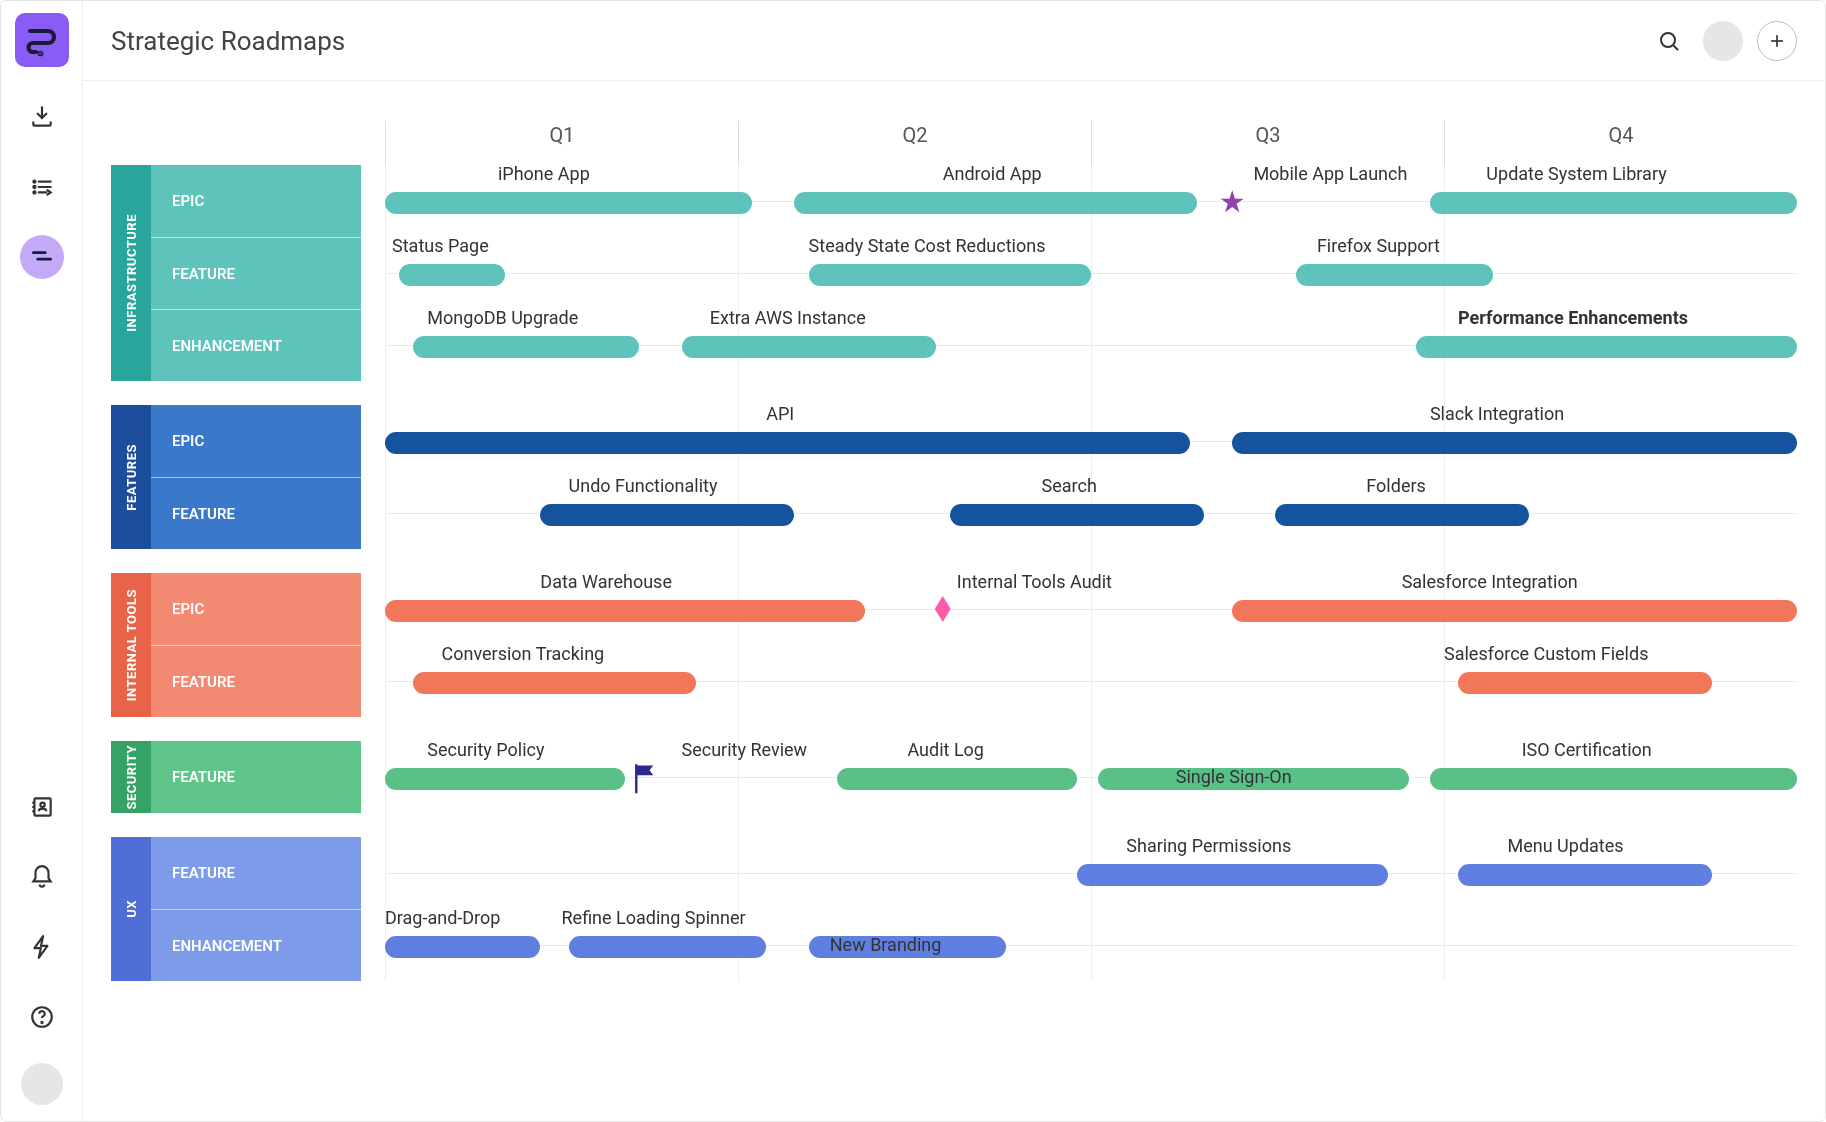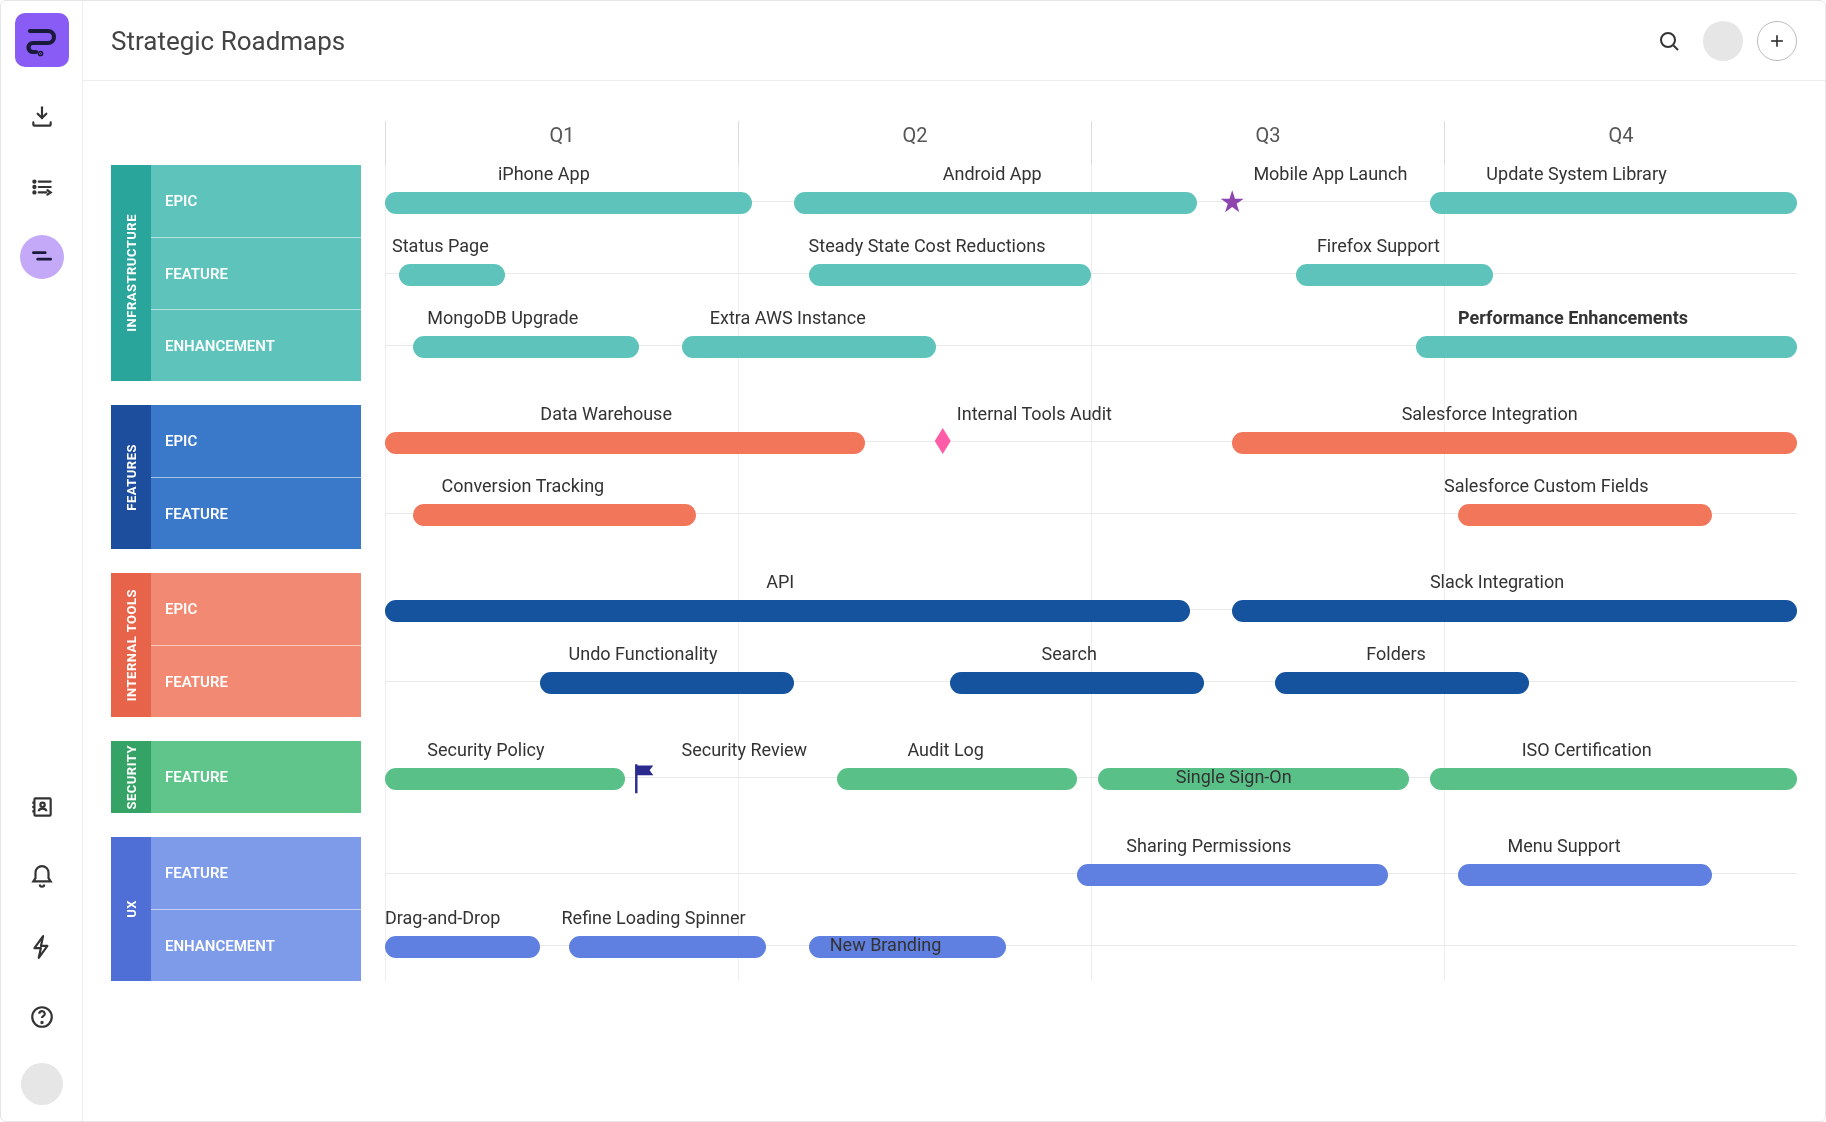--- a/index.html
+++ b/index.html
@@ -160,21 +160,21 @@
     letter-spacing: 0.5px;
   }
   .sl-rows {
     flex: 1;
     display: flex;
     flex-direction: column;
   }
   .sl-row {
     height: 72px;
     display: flex; align-items: center;
-    padding-left: 14px;
+    padding-left: 21px;
     font-size: 15px;
     font-weight: 600;
     color: #fff;
     border-top: 1px solid rgba(255,255,255,0.55);
   }
   .sl-row:first-child { border-top: none; }
 
   
   .c-infra-tab { background: #2aa59b; }
   .c-infra-row { background: #5ec4bb; }
@@ -434,51 +434,51 @@
                 <div class="bar-label" style="left:3%;">MongoDB Upgrade</div>
                 <div class="bar f-infra" style="left:21%; width:18%;"></div>
                 <div class="bar-label" style="left:23%;">Extra AWS Instance</div>
                 <div class="bar f-infra" style="left:73%; width:27%;"></div>
                 <div class="bar-label" style="left:76%;font-weight:bold;">Performance Enhancements</div>
               </div>
             </div>
 
             <div class="lane-block">
               <div class="row-track">
+                <div class="bar f-feat" style="left:0%; width:57%;"></div>
+                <div class="bar-label" style="left:27%;">API</div>
+                <div class="bar f-feat" style="left:60%; width:40%;"></div>
+                <div class="bar-label" style="left:74%;">Slack Integration</div>
+              </div>
+              <div class="row-track">
+                <div class="bar f-feat" style="left:11%; width:18%;"></div>
+                <div class="bar-label" style="left:13%;">Undo Functionality</div>
+                <div class="bar f-feat" style="left:40%; width:18%;"></div>
+                <div class="bar-label" style="left:46.5%;">Search</div>
+                <div class="bar f-feat" style="left:63%; width:18%;"></div>
+                <div class="bar-label" style="left:69.5%;">Folders</div>
+              </div>
+            </div>
+
+            <div class="lane-block">
+              <div class="row-track">
                 <div class="bar f-it" style="left:0%; width:34%;"></div>
                 <div class="bar-label" style="left:11%;">Data Warehouse</div>
                 <div class="milestone" style="left:39.5%;">
                     <div class="milestone-diamond"></div>
                   </div>
                 <div class="bar-label" style="left:40.5%;">Internal Tools Audit</div>
                 <div class="bar f-it" style="left:60%; width:40%;"></div>
                 <div class="bar-label" style="left:72%;">Salesforce Integration</div>
               </div>
               <div class="row-track">
                 <div class="bar f-it" style="left:2%; width:20%;"></div>
                 <div class="bar-label" style="left:4%;">Conversion Tracking</div>
                 <div class="bar f-it" style="left:76%; width:18%;"></div>
                 <div class="bar-label" style="left:75%;">Salesforce Custom Fields</div>
-              </div>
-            </div>
-
-            <div class="lane-block">
-              <div class="row-track">
-                <div class="bar f-feat" style="left:0%; width:57%;"></div>
-                <div class="bar-label" style="left:27%;">API</div>
-                <div class="bar f-feat" style="left:60%; width:40%;"></div>
-                <div class="bar-label" style="left:74%;">Slack Integration</div>
-              </div>
-              <div class="row-track">
-                <div class="bar f-feat" style="left:11%; width:18%;"></div>
-                <div class="bar-label" style="left:13%;">Undo Functionality</div>
-                <div class="bar f-feat" style="left:40%; width:18%;"></div>
-                <div class="bar-label" style="left:46.5%;">Search</div>
-                <div class="bar f-feat" style="left:63%; width:18%;"></div>
-                <div class="bar-label" style="left:69.5%;">Folders</div>
               </div>
             </div>
 
             <div class="lane-block">
               <div class="row-track">
                 <div class="bar f-sec" style="left:0%; width:17%;"></div>
                 <div class="bar-label" style="left:3%;">Security Policy</div>
                 <div class="milestone milestone-flag" style="left:18.5%; transform:translate(-50%,-40%);">
                   <svg viewBox="0 0 24 28">
                       <path d="M4 2v24" stroke="#2b2b8f" stroke-width="2"></path>
@@ -493,21 +493,21 @@
                 <div class="bar f-sec" style="left:74%; width:26%;"></div>
                 <div class="bar-label" style="left:80.5%;">ISO Certification</div>
               </div>
             </div>
 
             <div class="lane-block">
               <div class="row-track">
                 <div class="bar f-ux" style="left:49%; width:22%;"></div>
                 <div class="bar-label" style="left:52.5%;">Sharing Permissions</div>
                 <div class="bar f-ux" style="left:76%; width:18%;"></div>
-                <div class="bar-label" style="left:79.5%;">Menu Support</div>
+                <div class="bar-label" style="left:79.5%;">Menu Updates</div>
               </div>
               <div class="row-track">
                 <div class="bar f-ux" style="left:0%; width:11%;"></div>
                 <div class="bar-label" style="left:0%;">Drag-and-Drop</div>
                 <div class="bar f-ux" style="left:13%; width:14%;"></div>
                 <div class="bar-label" style="left:12.5%;">Refine Loading Spinner</div>
                 <div class="bar f-ux" style="left:30%; width:14%;"></div>
                 <div class="bar-label" style="left:31.5%;margin-top:27px;">New Branding</div>
               </div>
             </div>

